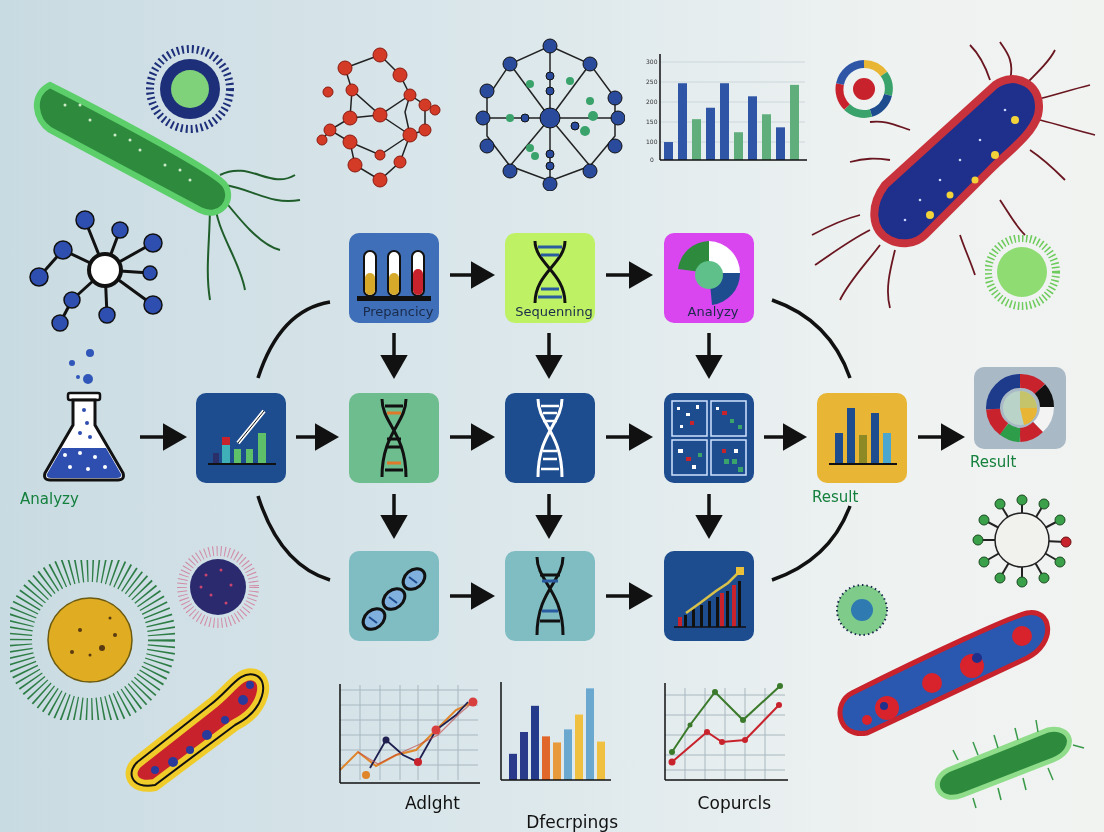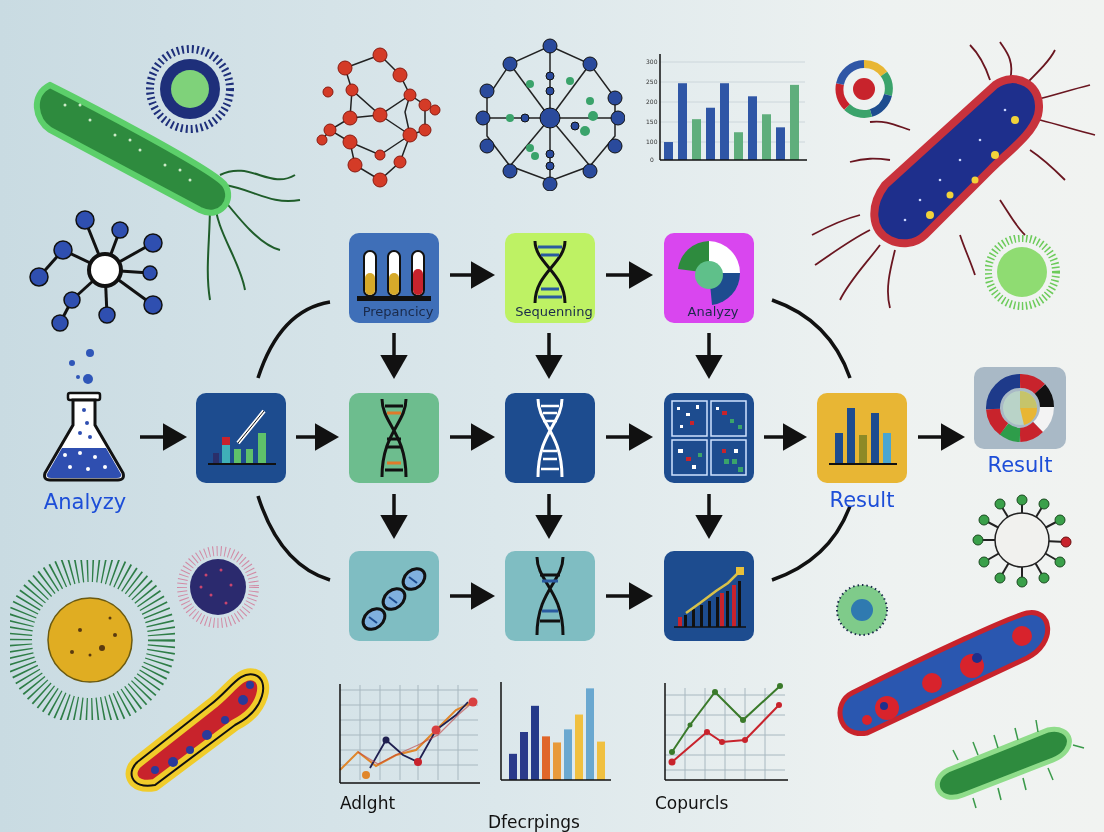--- a/index.html
+++ b/index.html
@@ -3,22 +3,22 @@
 <meta charset="utf-8">
 <style>
   html,body{margin:0;padding:0;}
   body{width:1104px;height:832px;overflow:hidden;position:relative;
     background:linear-gradient(90deg,#c9dbe2 0%,#dbe7eb 45%,#eef2f1 80%,#f1f3f1 100%);
     font-family:"DejaVu Sans",sans-serif;}
   .abs{position:absolute;}
   .node{position:absolute;width:90px;height:90px;border-radius:10px;box-sizing:border-box;overflow:hidden;}
   .node svg{position:absolute;left:0;top:0;}
   .nlabel{position:absolute;left:0;right:0;bottom:4px;text-align:center;font-size:13px;color:#1a2a4a;padding-left:8px;}
-  .caption{position:absolute;font-size:21px;color:#1d4ed8;text-align:center;}
-  .chartcap{position:absolute;font-size:17px;color:#111;text-align:left;}
+  .caption{position:absolute;font-size:15px;color:#15803d;text-align:left;}
+  .chartcap{position:absolute;font-size:17px;color:#111;text-align:right;}
   svg.layer{position:absolute;left:0;top:0;}
 </style>
 </head>
 <body>
 
 <svg class="layer" width="1104" height="832" viewBox="0 0 1104 832">
   <defs>
     <marker id="ah" markerWidth="8" markerHeight="8" refX="5" refY="4" orient="auto" markerUnits="strokeWidth">
       <path d="M0,0 L7,4 L0,8 z" fill="#111"></path>
     </marker>
@@ -663,13 +663,13 @@
   <g fill="#c8232c">
       <circle cx="27" cy="82" r="3.5"></circle>
       <circle cx="62" cy="52" r="3"></circle>
       <circle cx="77" cy="62" r="3"></circle>
       <circle cx="100" cy="60" r="3"></circle>
       <circle cx="134" cy="25" r="3"></circle>
     </g>
   <line x1="20" y1="3" x2="20" y2="100" stroke="#111" stroke-width="1.5"></line>
     <line x1="20" y1="100" x2="143" y2="100" stroke="#111" stroke-width="1.5"></line>
 </svg>
-<div class="chartcap" style="left:655px;top:793px;width:130px">Copurcls</div>
+<div class="chartcap" style="left:641px;top:793px;width:130px">Copurcls</div>
 
 </body></html>

